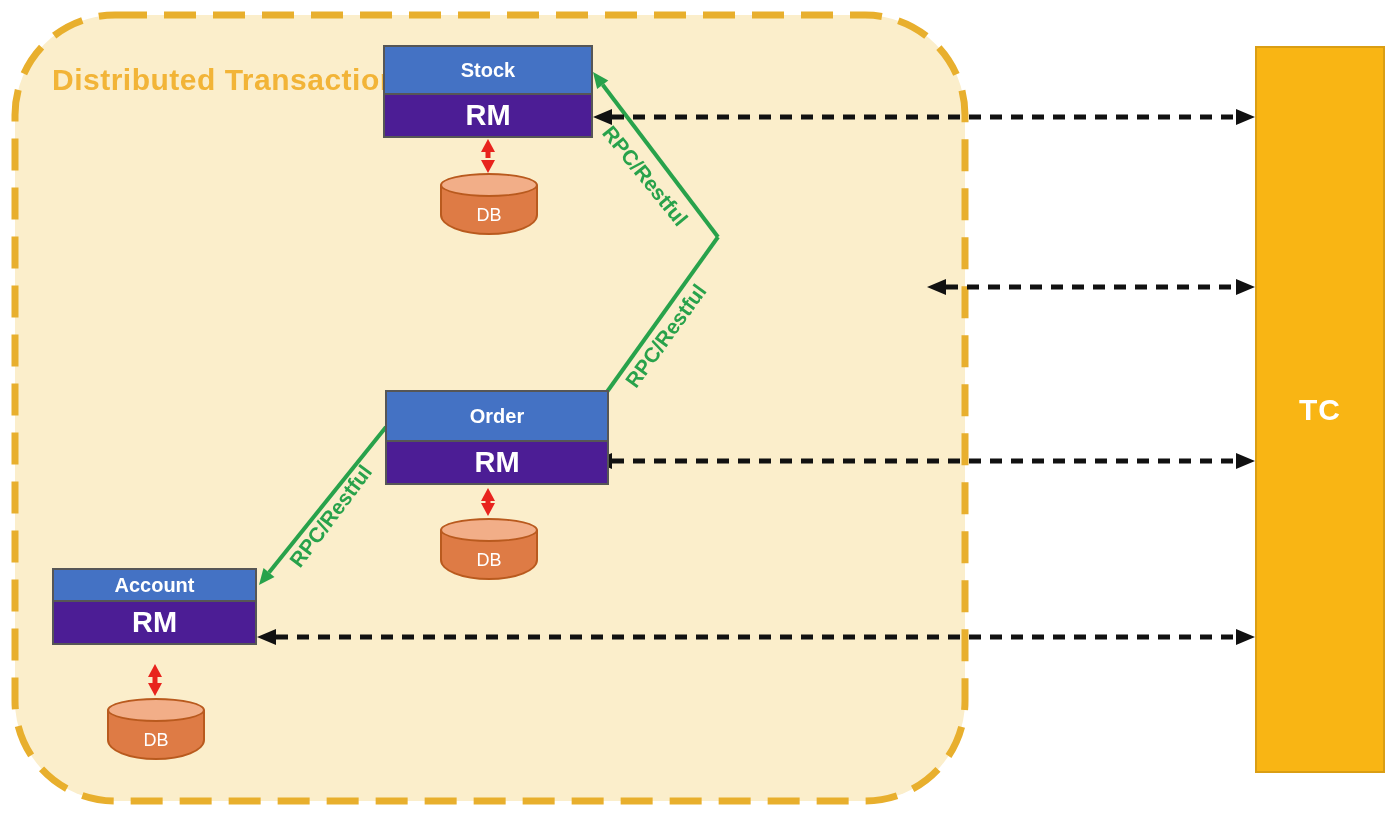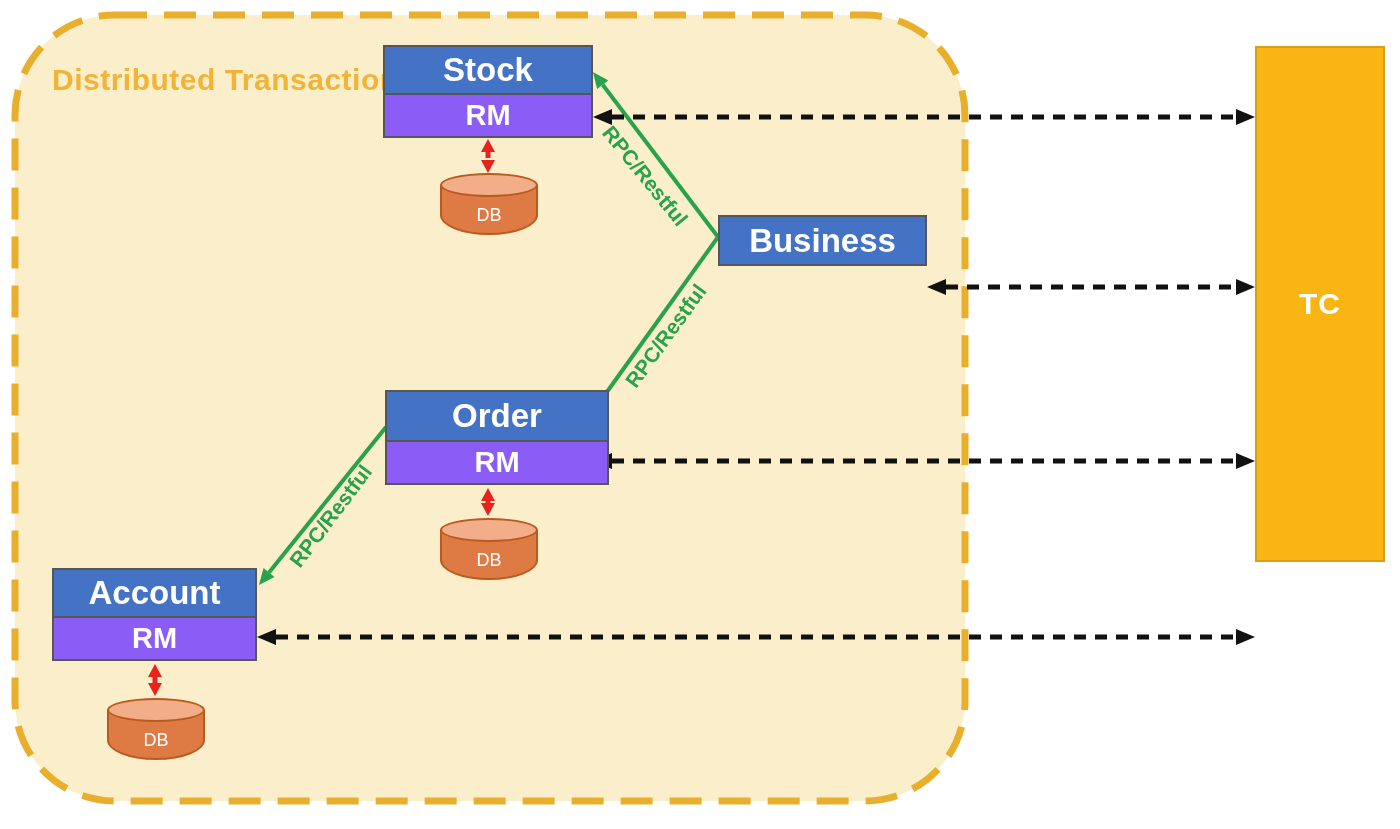--- a/index.html
+++ b/index.html
@@ -20,26 +20,26 @@
   }
 
   .service {
     position: absolute; z-index: 2;
     box-sizing: border-box;
   }
   .svc-header {
     box-sizing: border-box;
     background: #4472C4;
     border: 2px solid #565656;
-    color: #ffffff; font-size: 33px; font-weight: bold;
+    color: #ffffff; font-size: 20px; font-weight: bold;
     display: flex; align-items: center; justify-content: center;
   }
   .svc-sub {
     box-sizing: border-box;
-    background: #8b5cf6;
+    background: #4c1d95;
     border: 2px solid #565656; border-top: none;
     color: #ffffff; font-size: 29px; font-weight: bold;
     display: flex; align-items: center; justify-content: center;
   }
 
   .db { position: absolute; width: 98px; height: 62px; z-index: 2; }
   .db-top {
     position: absolute; top: 0; left: 0;
     width: 98px; height: 24px; box-sizing: border-box;
     background: #F2AE88;
@@ -54,21 +54,21 @@
     border: 2px solid #B95A1E;
     border-radius: 0 0 50% 50% / 0 0 20px 20px;
     display: flex; align-items: center; justify-content: center;
     padding-top: 10px;
     z-index: 1;
   }
   .db-label { color: #ffffff; font-size: 18px; font-weight: normal; }
 
   .tc-box {
     position: absolute; left: 1255px; top: 46px;
-    width: 130px; height: 516px; box-sizing: border-box;
+    width: 130px; height: 727px; box-sizing: border-box;
     background: #F9B514;
     border: 2px solid #DA9E14;
     display: flex; align-items: center; justify-content: center;
     color: #ffffff; font-size: 30px; font-weight: bold;
     letter-spacing: 1px;
     z-index: 2;
   }
 
   .rpc-label {
     position: absolute; z-index: 3;
@@ -140,30 +140,29 @@
   </svg>
 
   <div class="diagram-title">Distributed Transaction</div>
 
   <div class="service" style="left:383px; top:45px; width:210px;">
     <div class="svc-header" style="height:50px;">Stock</div>
     <div class="svc-sub" style="height:43px;">RM</div>
   </div>
 
   <div class="service" style="left:718px; top:215px; width:209px;">
-    <div class="svc-header" style="height:51px;">Business</div>
   </div>
 
   <div class="service" style="left:385px; top:390px; width:224px;border-radius:13px;">
     <div class="svc-header" style="height:52px;">Order</div>
     <div class="svc-sub" style="height:43px;">RM</div>
   </div>
 
   <div class="service" style="left:52px; top:568px; width:205px;">
-    <div class="svc-header" style="height:50px;">Account</div>
+    <div class="svc-header" style="height:34px;">Account</div>
     <div class="svc-sub" style="height:43px;">RM</div>
   </div>
 
   <div class="db" style="left:440px; top:173px;">
     <div class="db-body">
       <span class="db-label">DB</span>
     </div>
     <div class="db-top"></div>
   </div>
 

